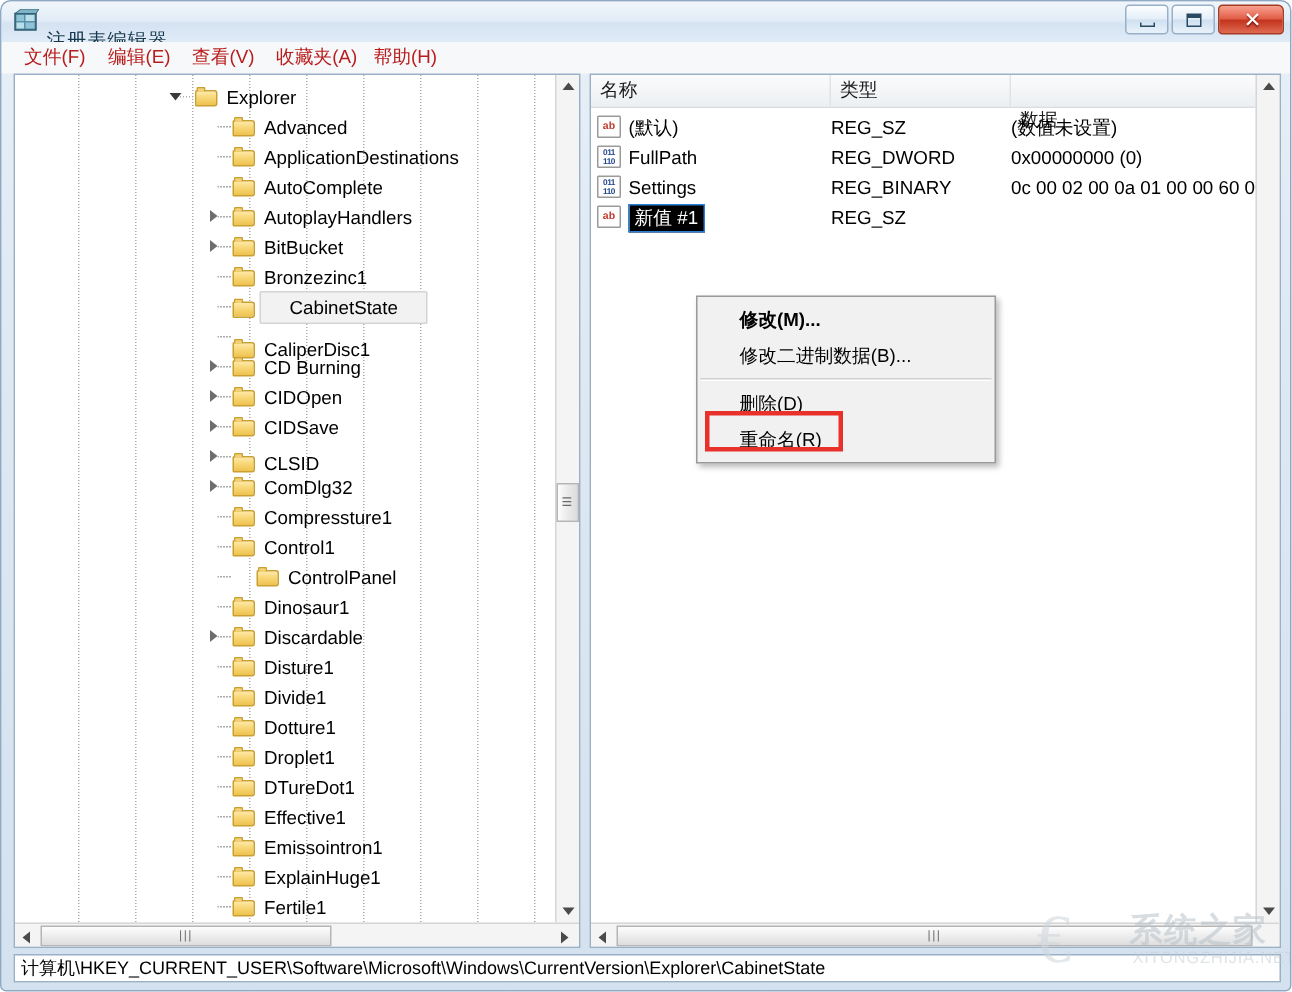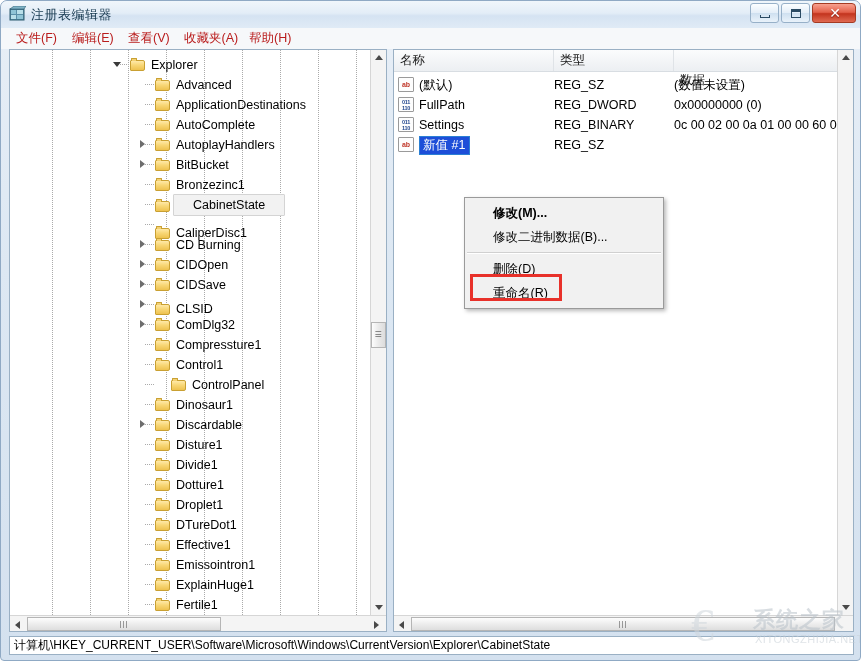--- a/index.html
+++ b/index.html
@@ -27,21 +27,21 @@
     position: absolute; left: 0; top: 0;
     width: 859px; height: 27px;
     background: linear-gradient(to bottom, #f0f6fb 0%, #e3edf7 45%, #d5e3f2 55%, #e0ebf6 100%);
     border-radius: 6px 6px 0 0;
   }
   #app-icon {
     position: absolute; left: 8px; top: 5px;
     width: 17px; height: 17px;
   }
   #title-text {
-    position: absolute; left: 30px; top: 5px;
+    position: absolute; left: 30px; top: 17px;
     font-size: 13px; color: #16384f;
     letter-spacing: .5px;
     white-space: nowrap;
   }
   .winbtn {
     position: absolute; top: 2px;
     width: 29px; height: 20px;
     border: 1px solid #97b0c8;
     border-radius: 3px;
     box-sizing: border-box;
@@ -251,21 +251,21 @@
     font-size: 7px; font-weight: bold;
     text-align: center; line-height: 13px;
     overflow: hidden;
   }
   .vicon.sz  { color: #c0392b; font-family: "Liberation Sans", sans-serif; }
   .vicon.bin { color: #24488f; font-size: 5.5px; line-height: 6px; padding-top: 1px; letter-spacing: -0.3px; }
   .cell-name { position: absolute; left: 25px; }
   .cell-type { position: absolute; left: 160px; }
   .cell-data { position: absolute; left: 280px; }
   .lrow.selected .cell-name span {
-    background: #1d4ed8;
+    background: #000000;
     color: #ffffff;
     padding: 1px 4px 2px 3px;
     border: 1px solid #2a7fd4;
   }
 
   
   #ctxmenu {
     position: absolute;
     left: 455px; top: 148px;
     width: 200px;

